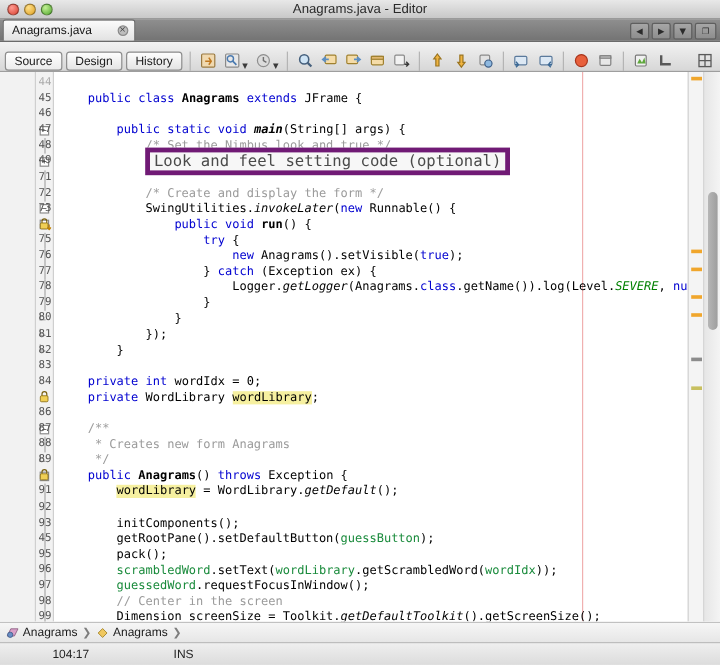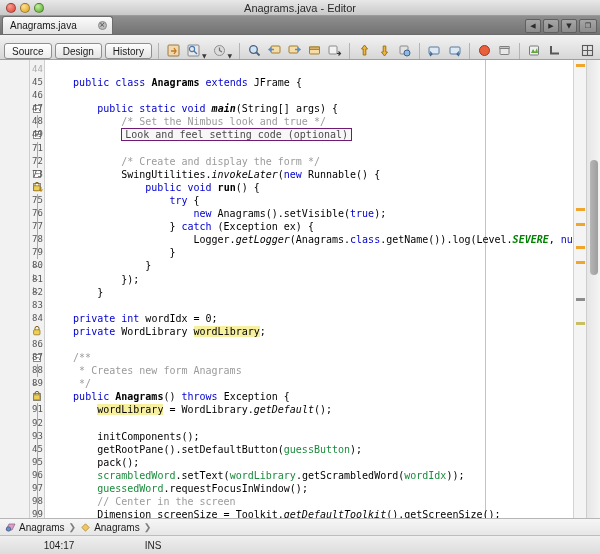--- a/index.html
+++ b/index.html
@@ -133,27 +133,27 @@
   }
   .cline { height: 13.1px; line-height: 13.1px; white-space: pre; padding-left: 4px;
            position: relative; z-index: 2; }
   #margin-line {
     position: absolute; top: 0; bottom: 0; left: 440px;
     width: 1px; background: #f0b0b0; z-index: 1;
   }
   .kw { color: #0000d0; }
   .cm { color: #9b9b9b; }
   .fld { color: #1a8b3c; }
-  .st { color: #008000; font-style: italic; font-weight: bold; }
+  .st { color: #008000; font-style: italic; }
   .it { font-style: italic; text-align: center; }
   .bd { font-weight: bold; }
   .hl { background: #f6f0a0; }
   .fold-inline {
-    border: 1px solid #701a75; background: #f7f7f7; color: #4a4a4a;
-    padding: 0 3px; font-size: 10px;
+    border: 4px solid #701a75; background: #f7f7f7; color: #4a4a4a;
+    padding: 0 3px; font-size: 13px;
   }
 
   
   #stripe {
     width: 13px; flex: none; background: #f4f4f4;
     border-left: 1px solid #d2d2d2; position: relative;
   }
   .mark { position: absolute; left: 2px; width: 9px; height: 3px; }
   .mark.warn { background: #f0a62c; }
   .mark.info { background: #c8c060; }

